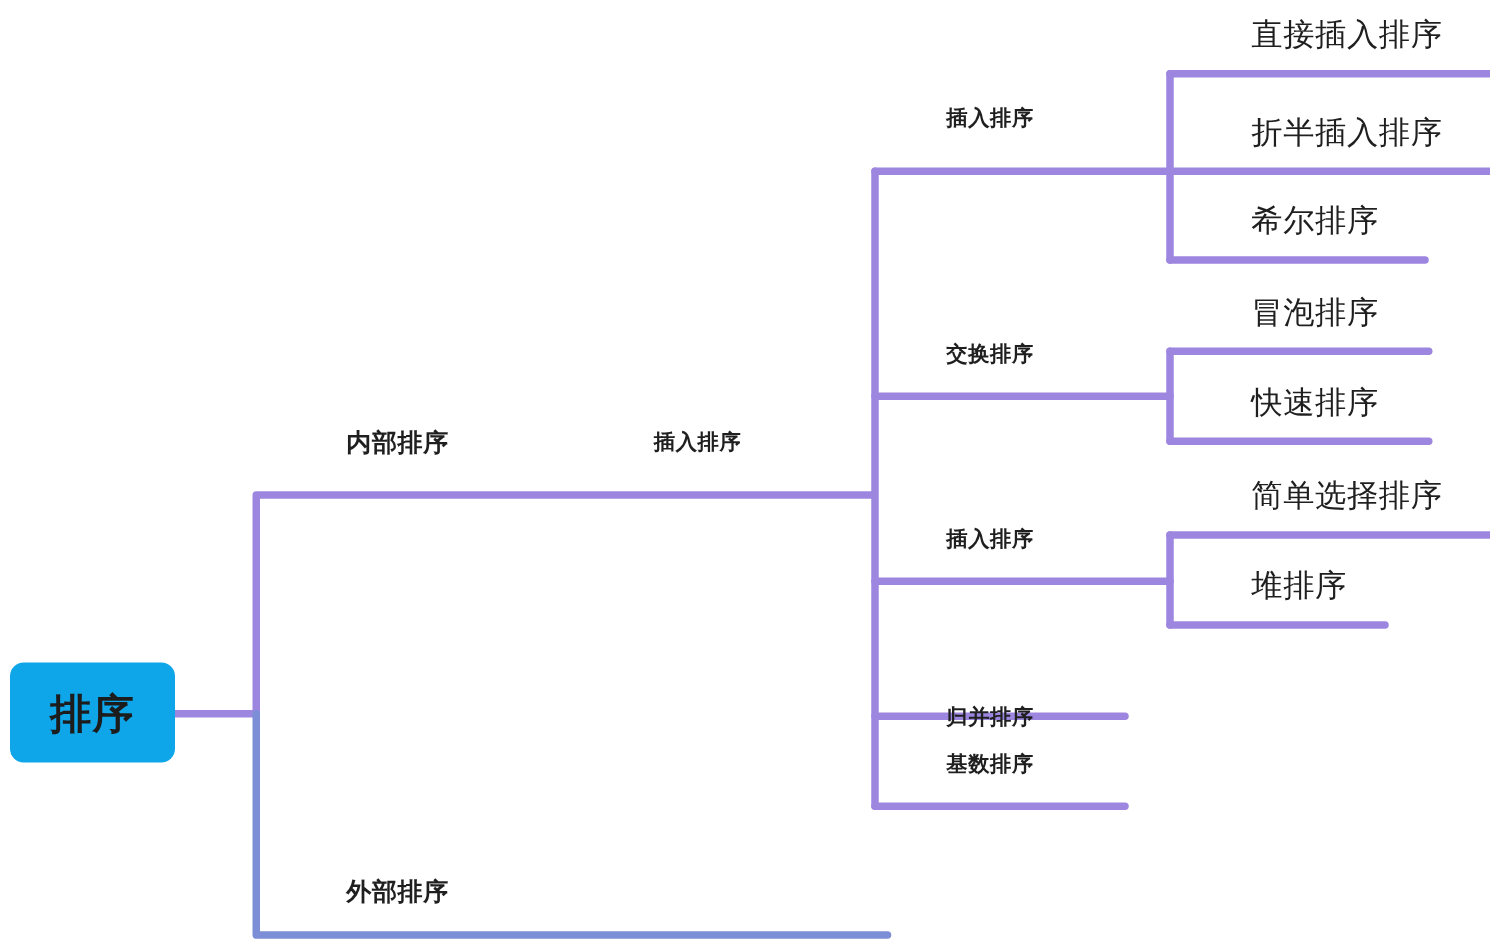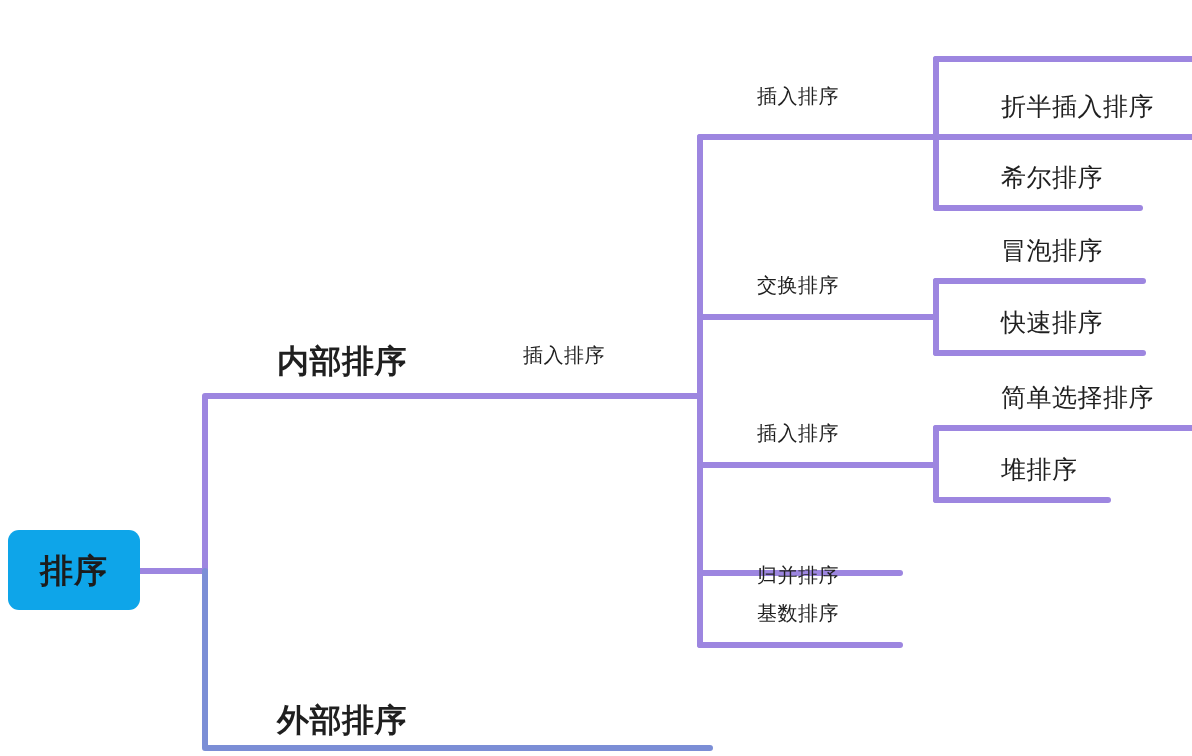--- a/index.html
+++ b/index.html
@@ -47,28 +47,28 @@
   }
   .root-node .root-text {
     font-size: 33px;
     font-weight: bold;
     color: #1c1c1c;
     letter-spacing: 1px;
     line-height: 1;
   }
   
   .lvl1 {
-    font-size: 32px;
+    font-size: 20px;
     font-weight: bold;
     letter-spacing: 0.5px;
   }
   
   .lvl2 {
-    font-size: 20px;
-    font-weight: normal;
+    font-size: 17px;
+    font-weight: bold;
     letter-spacing: 0.5px;
   }
   
   .lvl3 {
     font-size: 25px;
     font-weight: normal;
     letter-spacing: 0.5px;
   }
 </style>
 </head>
@@ -122,20 +122,21 @@
   <div class="node-label lvl2" style="left:757px; top:86px;">插入排序</div>
 
   <div class="node-label lvl2" style="left:757px; top:275px;">交换排序</div>
 
   <div class="node-label lvl2" style="left:757px; top:423px;">插入排序</div>
 
   <div class="node-label lvl2" style="left:757px; top:531px;margin-top:34px;">归并排序</div>
 
   <div class="node-label lvl2" style="left:757px; top:603px;">基数排序</div>
 
+  <div class="node-label lvl3" style="left:1001px; top:16px;">直接插入排序</div>
 
   <div class="node-label lvl3" style="left:1001px; top:94px;">折半插入排序</div>
 
   <div class="node-label lvl3" style="left:1001px; top:165px;">希尔排序</div>
 
   <div class="node-label lvl3" style="left:1001px; top:238px;">冒泡排序</div>
 
   <div class="node-label lvl3" style="left:1001px; top:310px;">快速排序</div>
 
   <div class="node-label lvl3" style="left:1001px; top:385px;">简单选择排序</div>

